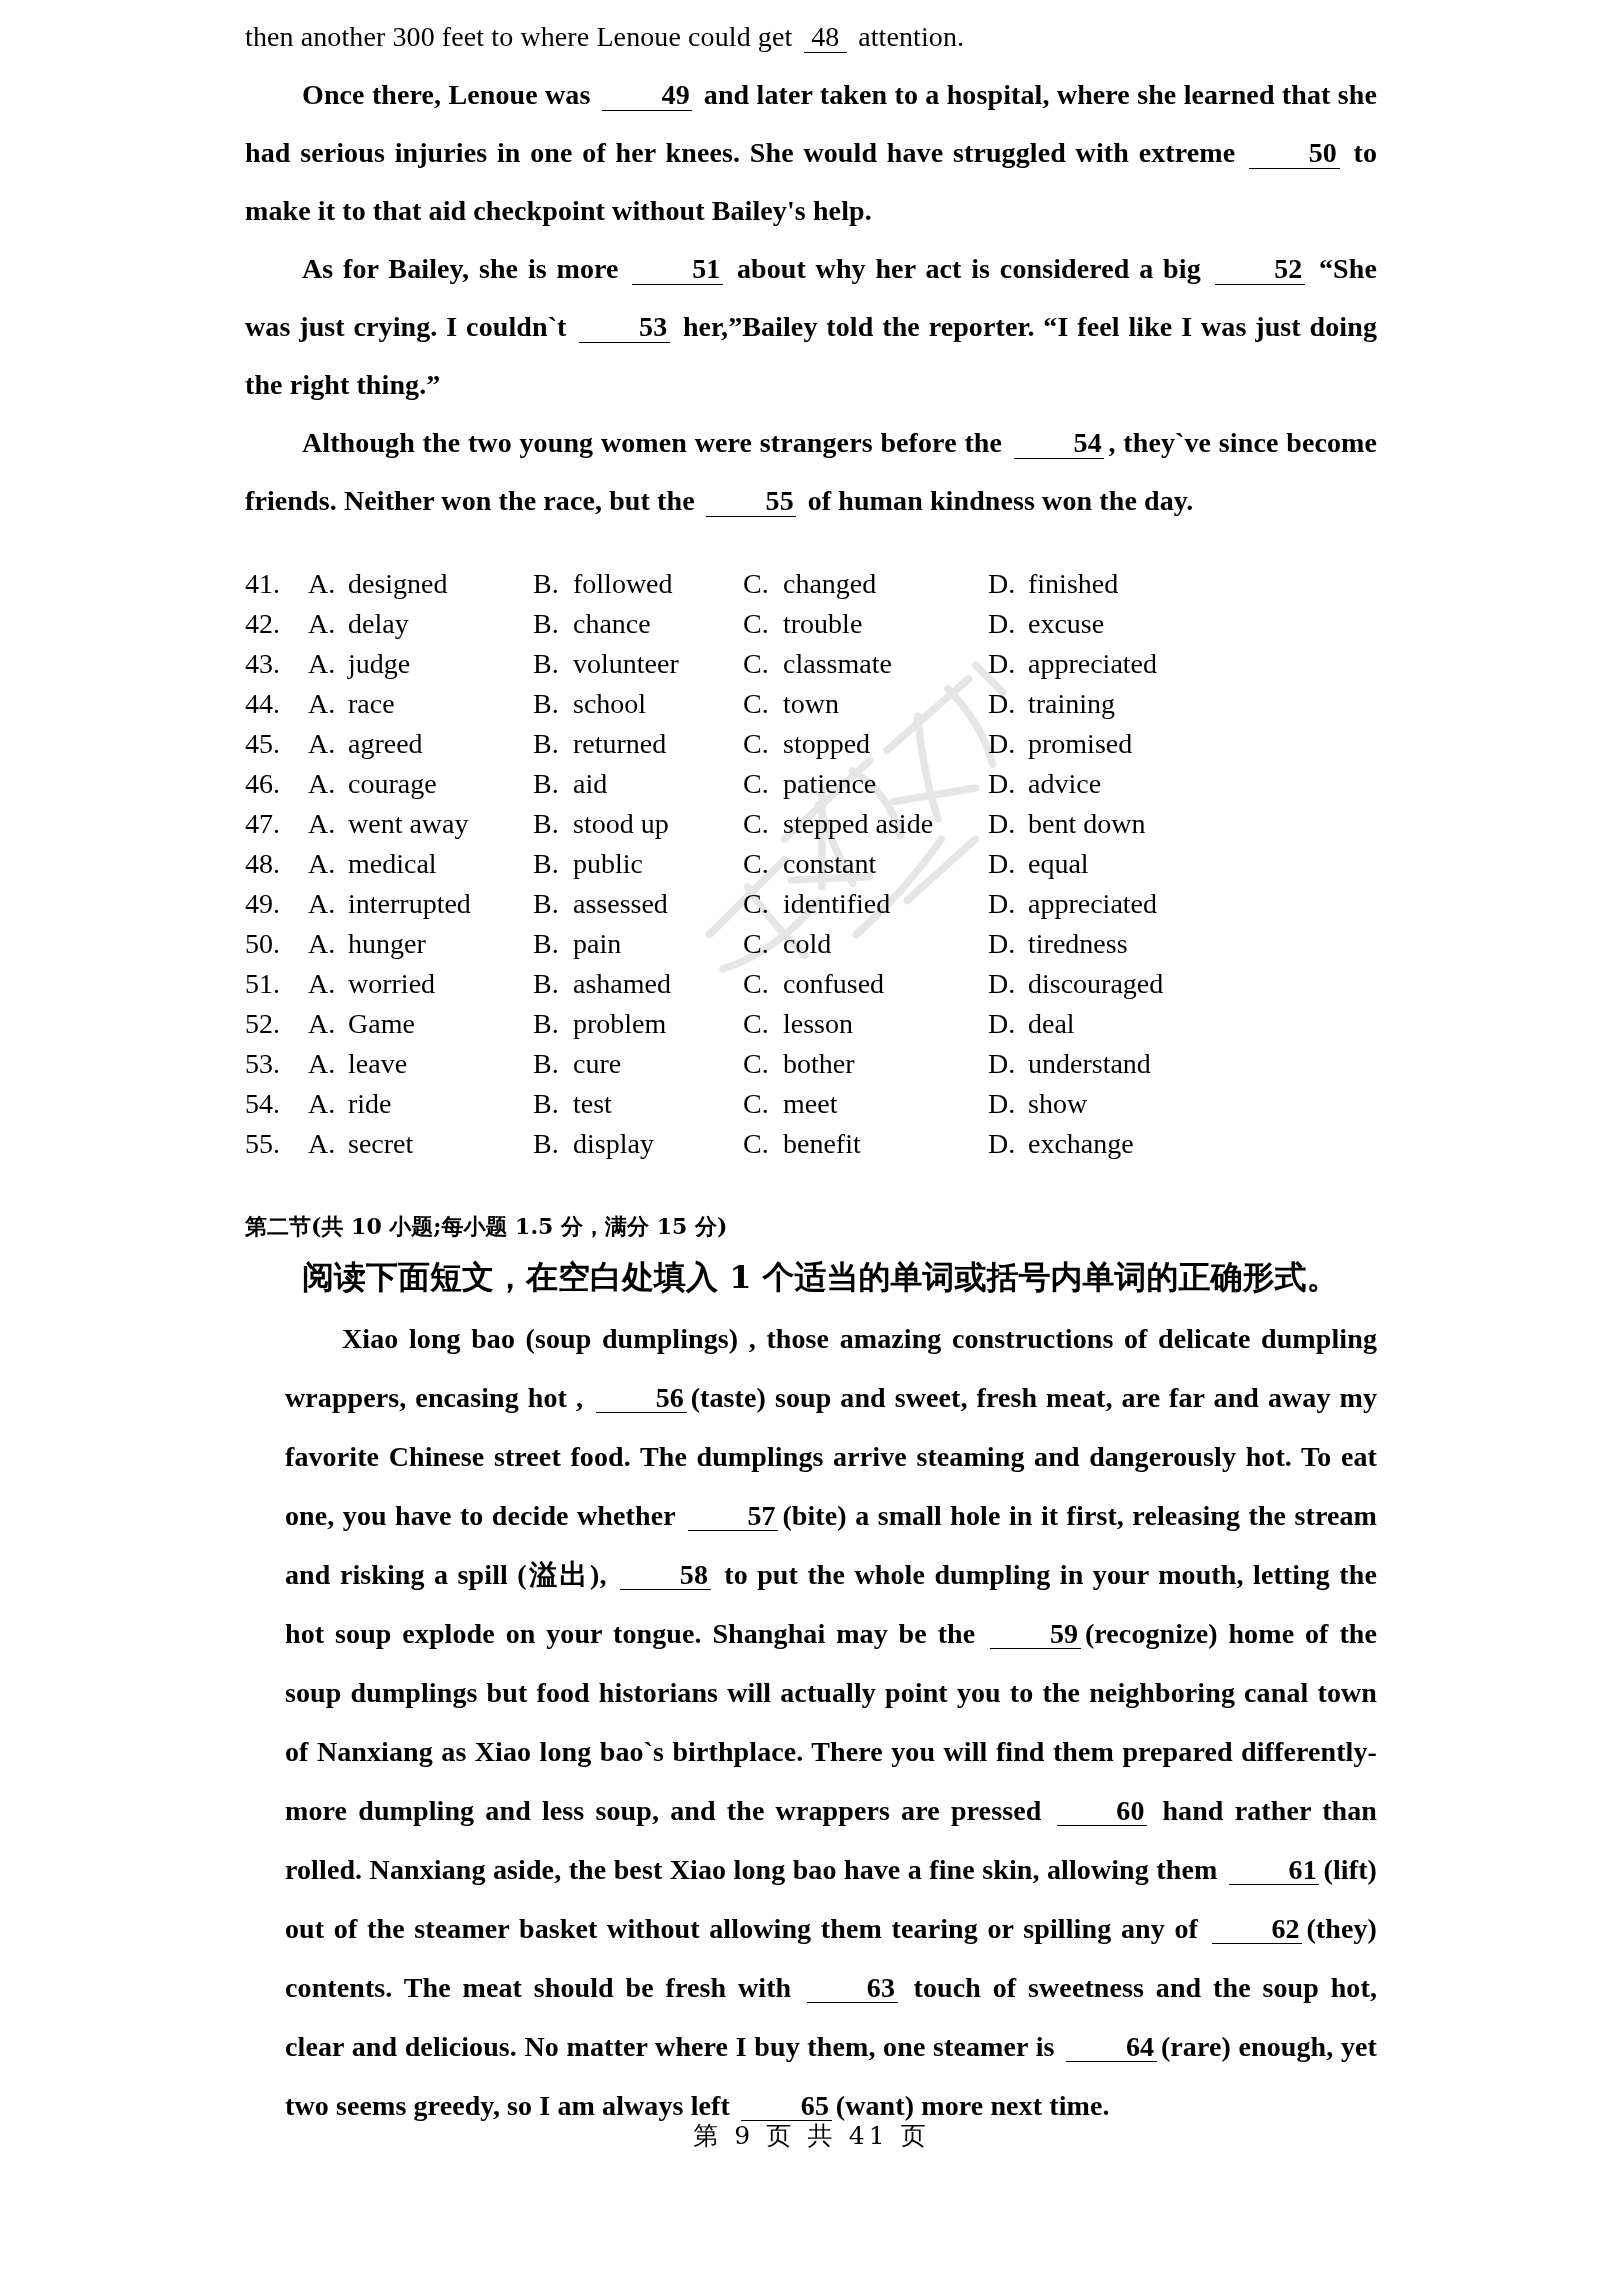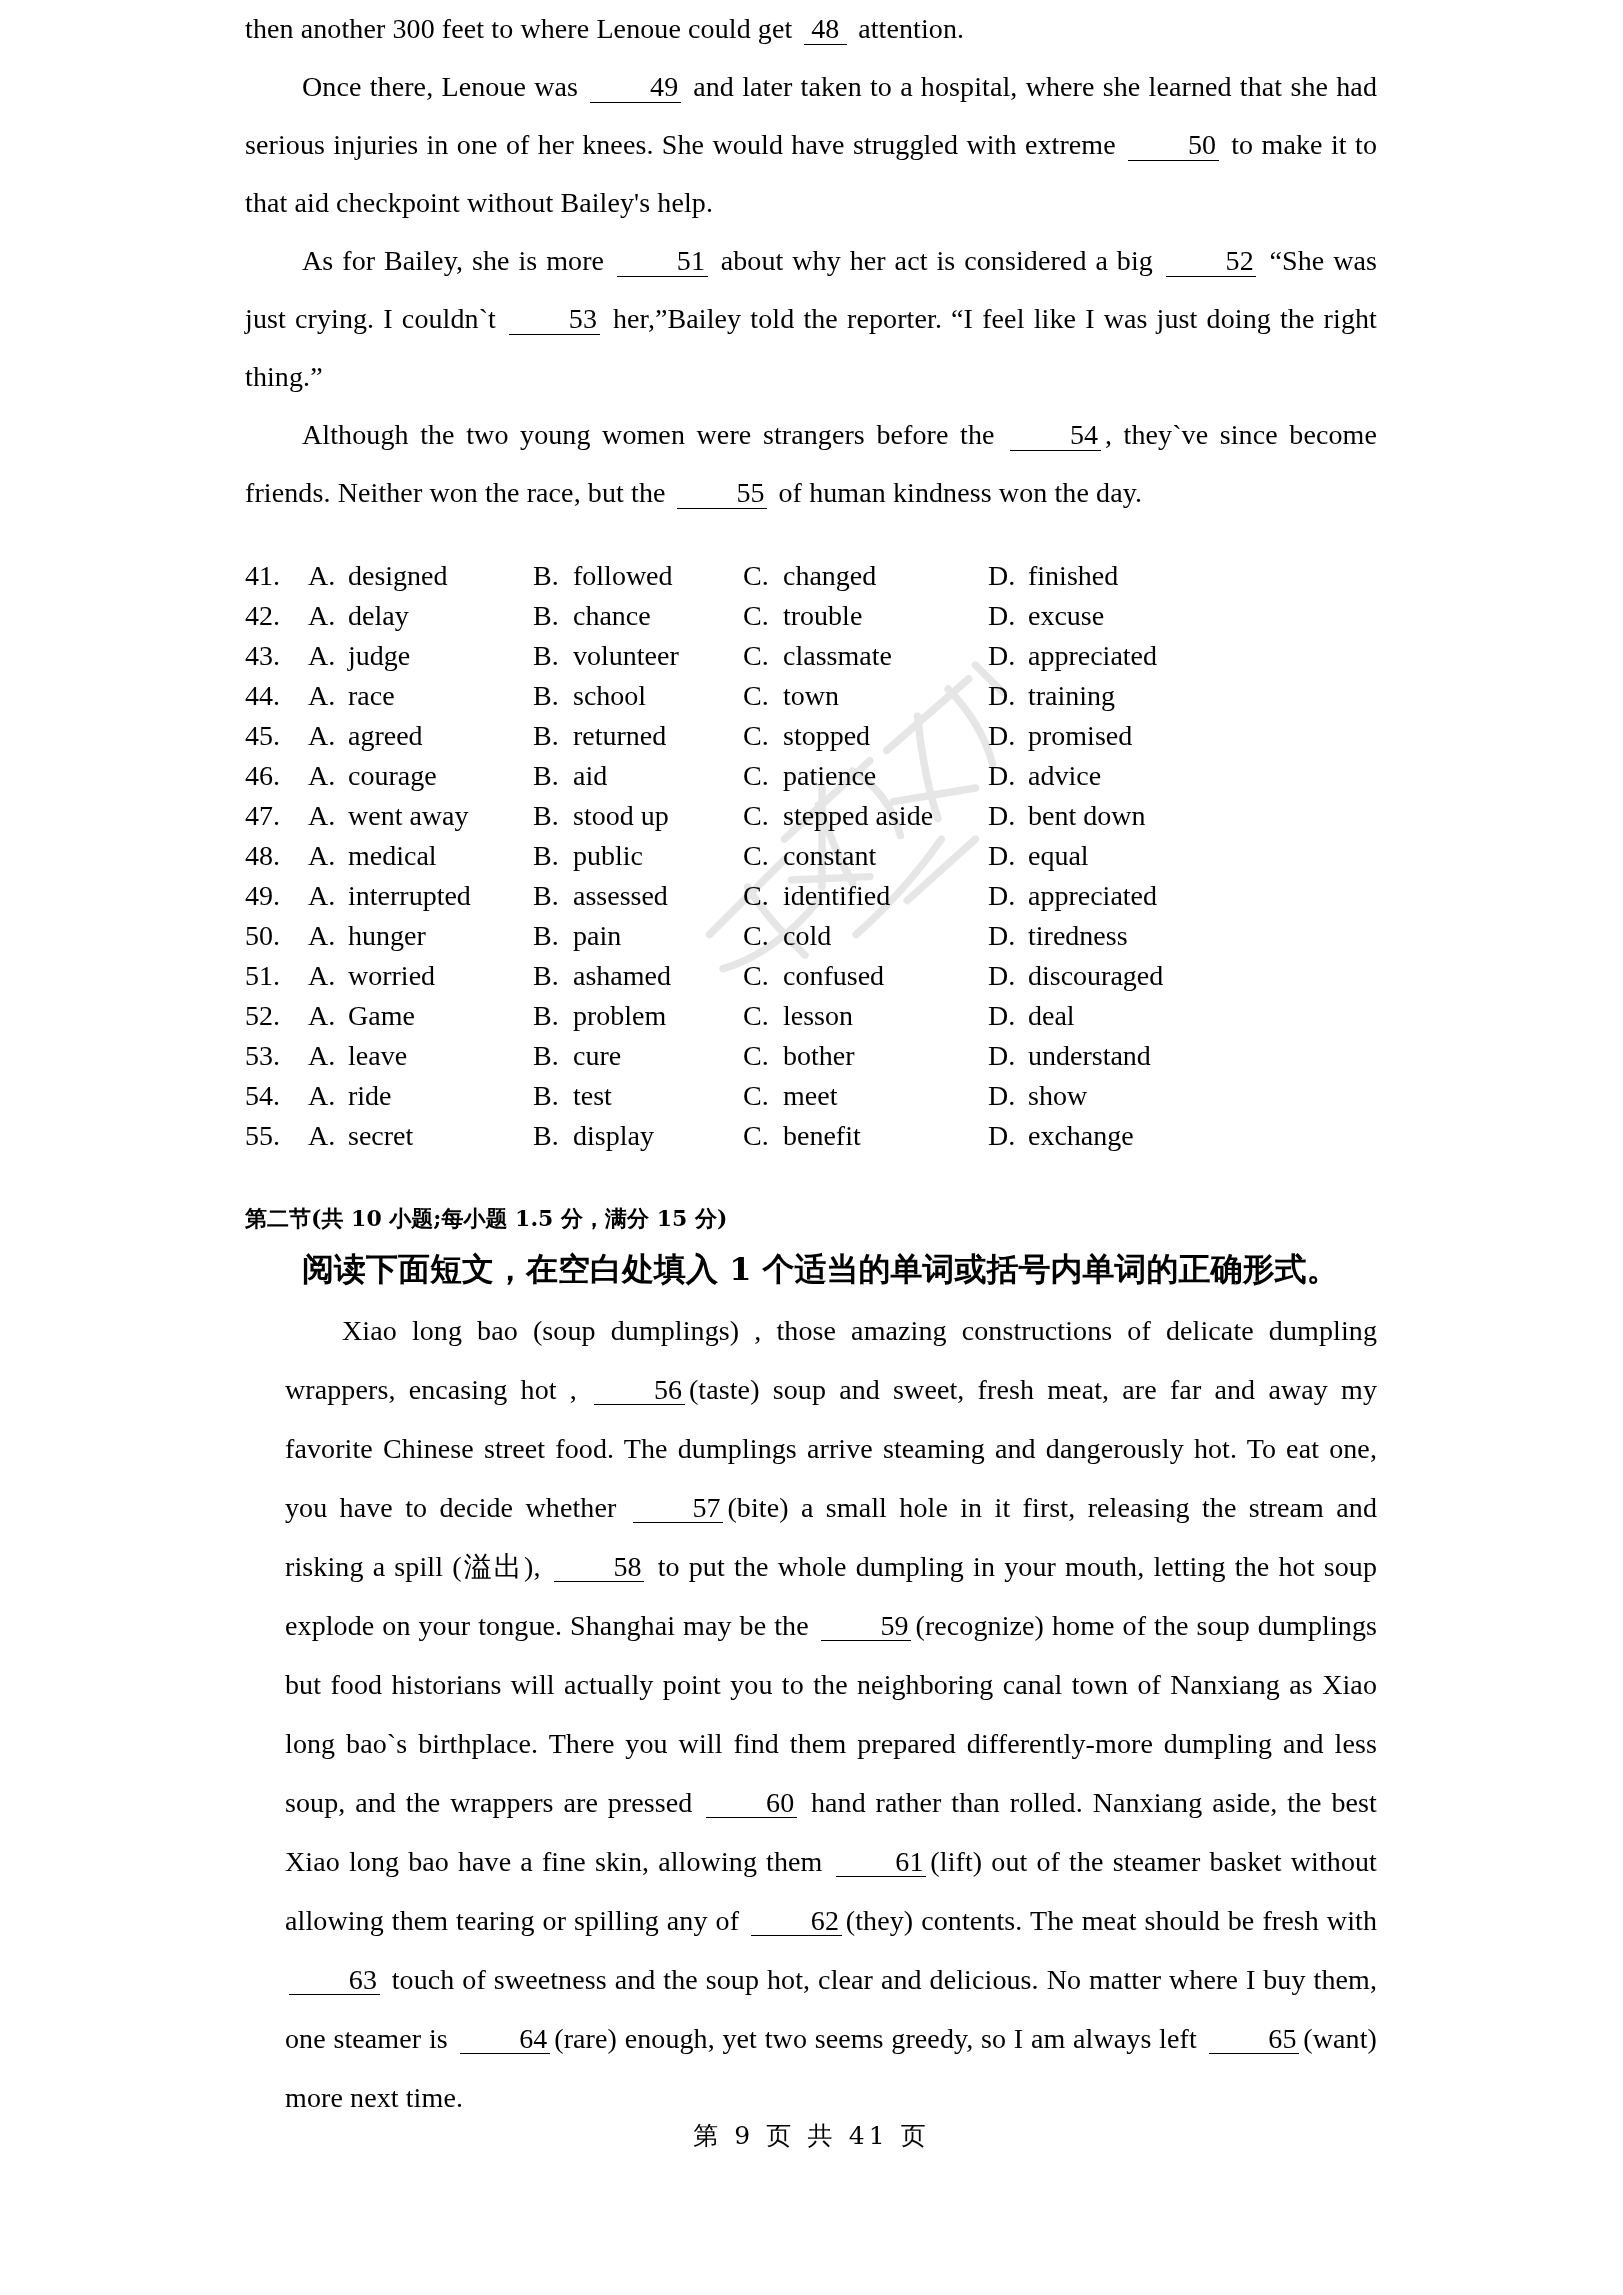--- a/index.html
+++ b/index.html
@@ -15,34 +15,34 @@
     position: relative;
     width: 1623px;
     height: 2295px;
     background: #ffffff;
     overflow: hidden;
     box-sizing: border-box;
   }
   .content {
     position: absolute;
     left: 245px;
-    top: 0;
+    top: 8px;
     width: 1132px;
   }
 
   
   .para {
     font-size: 28px;
     line-height: 58px;
     text-align: justify;
     text-justify: inter-word;
     margin: 0;
     letter-spacing: 0.1px;
   }
-  .para.indent { text-indent: 57px; }
+  .para.indent { text-indent: 57px; font-weight: bold; }
 
   .blank {
     display: inline-block;
     border-bottom: 1.7px solid #000;
     text-align: center;
     padding: 0 2.7px 0.7px 2.7px;
     line-height: 1;
     margin: 0 4.1px;
     min-width: 38px;
   }

